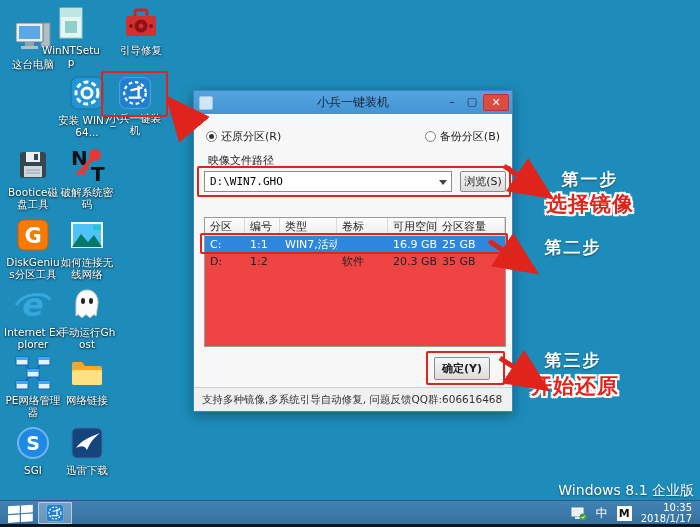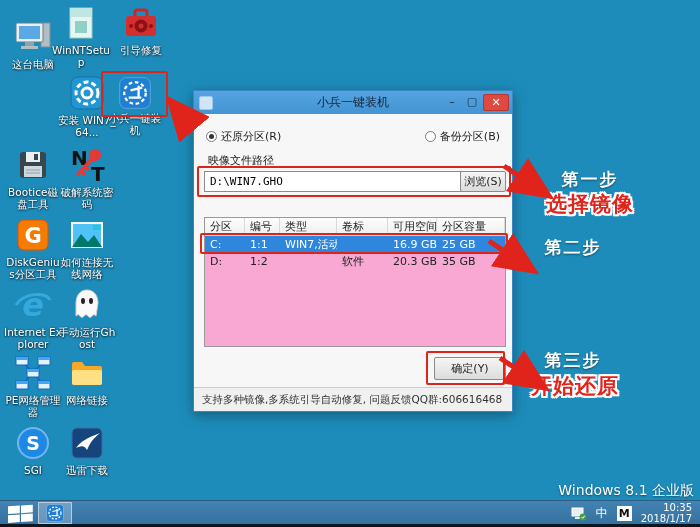--- a/index.html
+++ b/index.html
@@ -34,36 +34,36 @@
   .cap { width:18px; height:16px; text-align:center; line-height:14px; font-size:11px; color:#17243a; }
   .cap-close { width:26px; height:17px; background:#de4a41; border:1px solid #b9352d; border-radius:2px;
                color:#fff; line-height:15px; font-size:11px; text-align:center; }
   .radio-row { position:absolute; left:12px; right:12px; top:38px; height:14px; font-size:11px; color:#222; }
   .radio { display:inline-block; width:11px; height:11px; border:1px solid #7a7a7a; border-radius:50%; background:#fff;
            vertical-align:-2px; margin-right:4px; position:relative; }
   .radio .dot { position:absolute; left:2px; top:2px; width:5px; height:5px; border-radius:50%; background:#333; display:none; }
   .radio.sel .dot { display:block; }
   .grp-right { position:absolute; right:0; top:0; }
   .path-label { position:absolute; left:14px; top:62px; font-size:11px; color:#222; }
-  .combo { position:absolute; left:10px; top:80px; width:272px; height:21px; background:#fff; border:1px solid #8c8c8c;
+  .combo { position:absolute; left:10px; top:80px; width:248px; height:21px; background:#fff; border:1px solid #8c8c8c;
            font-size:11px; display:flex; align-items:center; padding-left:5px; font-family:"DejaVu Sans Mono","Liberation Mono",monospace; }
   .combo-arrow { position:absolute; right:4px; top:8px; width:0; height:0;
                  border-left:4px solid transparent; border-right:4px solid transparent; border-top:5px solid #444; }
   .btn { background:linear-gradient(#f6f6f6,#dcdcdc); border:1px solid #8a8a8a; border-radius:2px;
          font-size:11px; color:#222; text-align:center; }
   .browse-btn { position:absolute; left:266px; top:80px; width:46px; height:21px; line-height:19px; }
-  .ptable { position:absolute; left:10px; top:126px; width:302px; height:130px; background:#f9a8d4; border:1px solid #9a9a9a;
+  .ptable { position:absolute; left:10px; top:126px; width:302px; height:130px; background:#ef4444; border:1px solid #9a9a9a;
             font-size:11px; color:#222; }
   .trow { display:grid; grid-template-columns:40px 35px 57px 51px 49px auto; height:17px; line-height:17px; }
   .trow.head { background:linear-gradient(#fdfdfd,#eeeeee); border-bottom:1px solid #d8d8d8; height:18px; line-height:18px; }
   .trow.head > div { border-right:1px solid #d8d8d8; padding-left:5px; }
   .trow > div { padding-left:5px; overflow:hidden; white-space:nowrap; }
   .trow.sel { background:#2e86dd; color:#fff; }
   .dlg-btn-repair { position:absolute; left:22px; top:266px; width:82px; height:23px; line-height:21px; }
-  .dlg-btn-ok { position:absolute; left:240px; top:266px; width:72px; height:23px; line-height:21px; }
+  .dlg-btn-ok { position:absolute; left:240px; top:266px; width:56px; height:23px; line-height:21px;font-weight:bold; }
   .statusbar { position:absolute; left:0; right:0; bottom:0; height:24px; background:#f0f0f0; border-top:1px solid #cfcfcf;
                display:flex; align-items:center; font-size:10.5px; color:#333; }
   .status-ver { padding:0 8px; border-right:1px solid #c8c8c8; height:16px; line-height:16px; white-space:nowrap; }
   .status-msg { padding:0 8px; white-space:nowrap; }
 
   
   #arrows { position:absolute; left:0; top:0; width:700px; height:527px; pointer-events:none; z-index:50; }
 
   
   .os-label { position:absolute; right:6px; top:482px; color:#fff; font-size:14px; text-shadow:0 1px 2px rgba(0,0,0,.5); }
@@ -159,21 +159,21 @@
   <div class="icon-cell" style="left:4px;top:423px;">
     <div class="ic">
         <svg viewBox="0 0 40 40">
       <circle cx="20" cy="20" r="15" fill="#1e88e5" stroke="#74b6ec" stroke-width="2"></circle>
       <text x="20" y="27" font-size="19" font-weight="bold" fill="#fff" text-anchor="middle" font-family="DejaVu Sans,sans-serif">S</text>
         </svg>
       </div>
     <div class="ic-label">SGI</div>
   </div>
 
-  <div class="icon-cell" style="left:52px;top:3px;">
+  <div class="icon-cell" style="left:42px;top:3px;">
     <div class="ic">
         <svg viewBox="0 0 40 40">
       <rect x="9" y="5" width="22" height="30" fill="#e4f5f2" stroke="#9ccdc6"></rect>
       <rect x="9" y="5" width="22" height="9" fill="#bfe6e0"></rect>
       <rect x="14" y="18" width="12" height="12" fill="#8fd0c8"></rect>
         </svg>
       </div>
     <div class="ic-label">WinNTSetup</div>
   </div>
 

